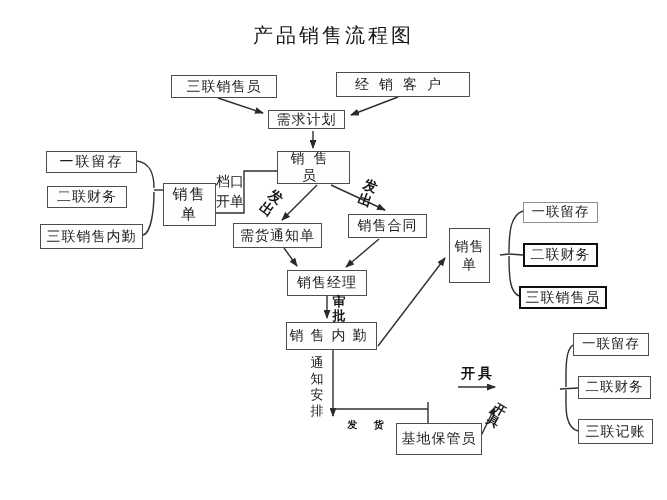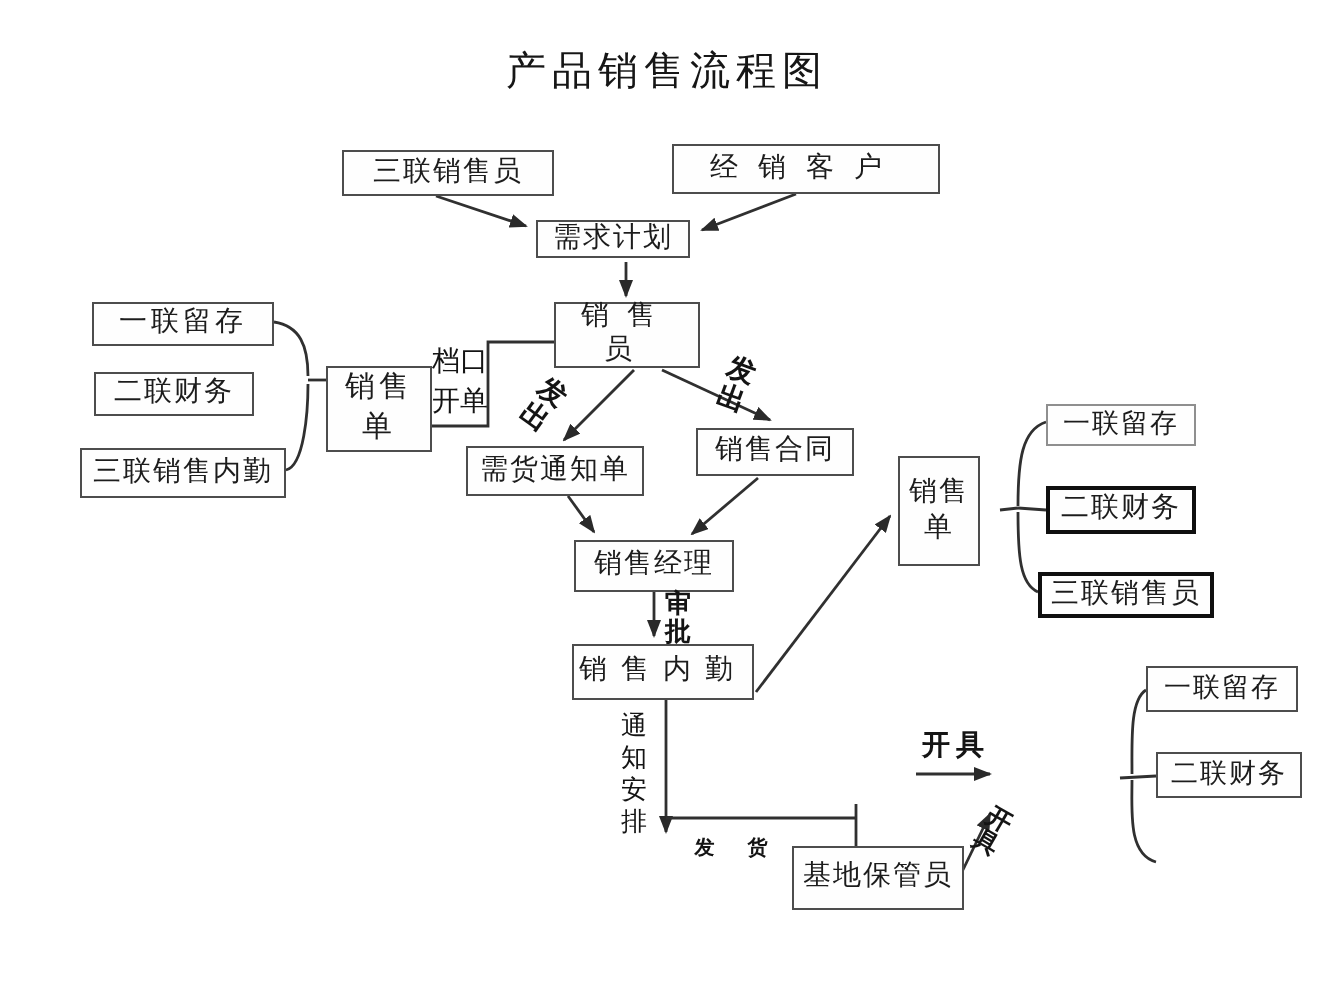--- a/index.html
+++ b/index.html
@@ -85,20 +85,21 @@
   <div class="bx" style="left:348px;top:214px;width:79px;height:24px;letter-spacing:1px">销售合同</div>
   <div class="bx" style="left:287px;top:270px;width:80px;height:26px;letter-spacing:1px">销售经理</div>
   <div class="bx" style="left:286px;top:322px;width:91px;height:28px;letter-spacing:7px">销售内勤</div>
   <div class="bx" style="left:449px;top:228px;width:41px;height:55px;letter-spacing:1px">销售单</div>
   <div class="bx light" style="left:523px;top:202px;width:75px;height:21px;font-size:13.5px;letter-spacing:1px">一联留存</div>
   <div class="bx thick" style="left:523px;top:243px;width:75px;height:24px;letter-spacing:1px">二联财务</div>
   <div class="bx thick" style="left:519px;top:286px;width:88px;height:23px;letter-spacing:1px">三联销售员</div>
   <div class="bx" style="left:396px;top:423px;width:86px;height:32px;letter-spacing:1px">基地保管员</div>
   <div class="bx" style="left:573px;top:333px;width:76px;height:23px;font-size:13.5px;letter-spacing:1px">一联留存</div>
   <div class="bx" style="left:578px;top:376px;width:73px;height:23px;font-size:13.5px;letter-spacing:1px">二联财务</div>
+  <div class="bx" style="left:578px;top:419px;width:75px;height:25px;letter-spacing:1px">三联记账</div>
 
   <div class="lbl" style="left:210px;top:172px;width:40px;line-height:1.4">档口
 开单</div>
   <div class="lbl b" style="left:262px;top:188px;width:18px;transform:rotate(36deg)">发
 出</div>
   <div class="lbl b" style="left:347px;top:179px;width:46px;letter-spacing:5px;transform:rotate(20deg)">发 出</div>
   <div class="lbl b" style="left:329px;top:295px;width:20px;font-size:13px;line-height:1.05">审
 批</div>
   <div class="lbl" style="left:306px;top:355px;width:22px;font-size:13px;line-height:1.22">通
 知

